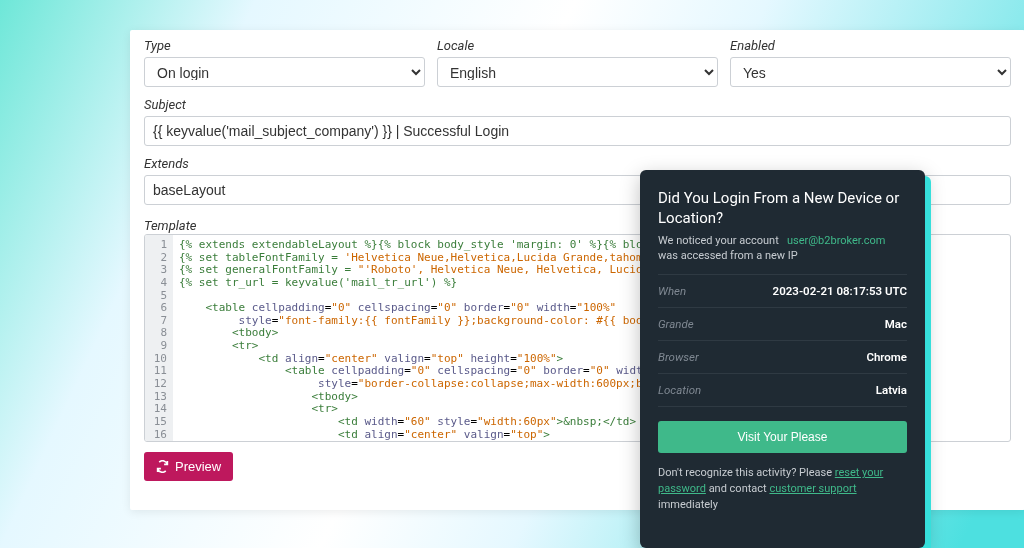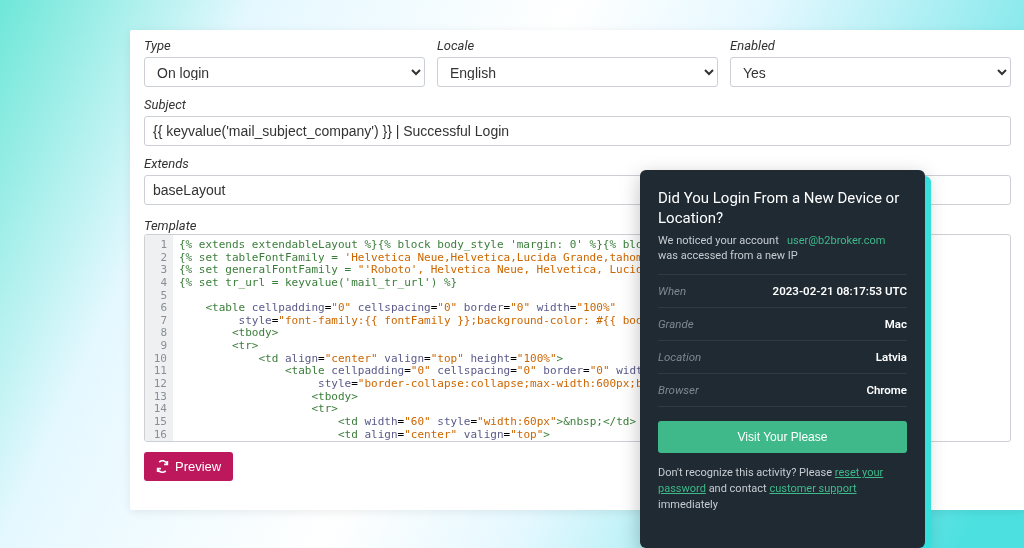--- a/index.html
+++ b/index.html
@@ -137,26 +137,26 @@
   <div class="email-table" id="email-rows">
       <div class="row">
         <span class="k">When</span>
         <span class="v">2023-02-21 08:17:53 UTC</span>
       </div>
       <div class="row">
         <span class="k">Grande</span>
         <span class="v">Mac</span>
       </div>
       <div class="row">
+        <span class="k">Browser</span>
+        <span class="v">Chrome</span>
+      </div>
+      <div class="row">
         <span class="k">Location</span>
         <span class="v">Latvia</span>
-      </div>
-      <div class="row">
-        <span class="k">Browser</span>
-        <span class="v">Chrome</span>
       </div>
     </div>
   <button class="visit-btn">Visit Your Please</button>
   <div class="email-footer">
     <span>Don't recognize this activity? Please</span>
     <span> </span>
     <a href="#">reset your password</a>
     <span> </span>
     <span>and contact</span>
     <span> </span>

